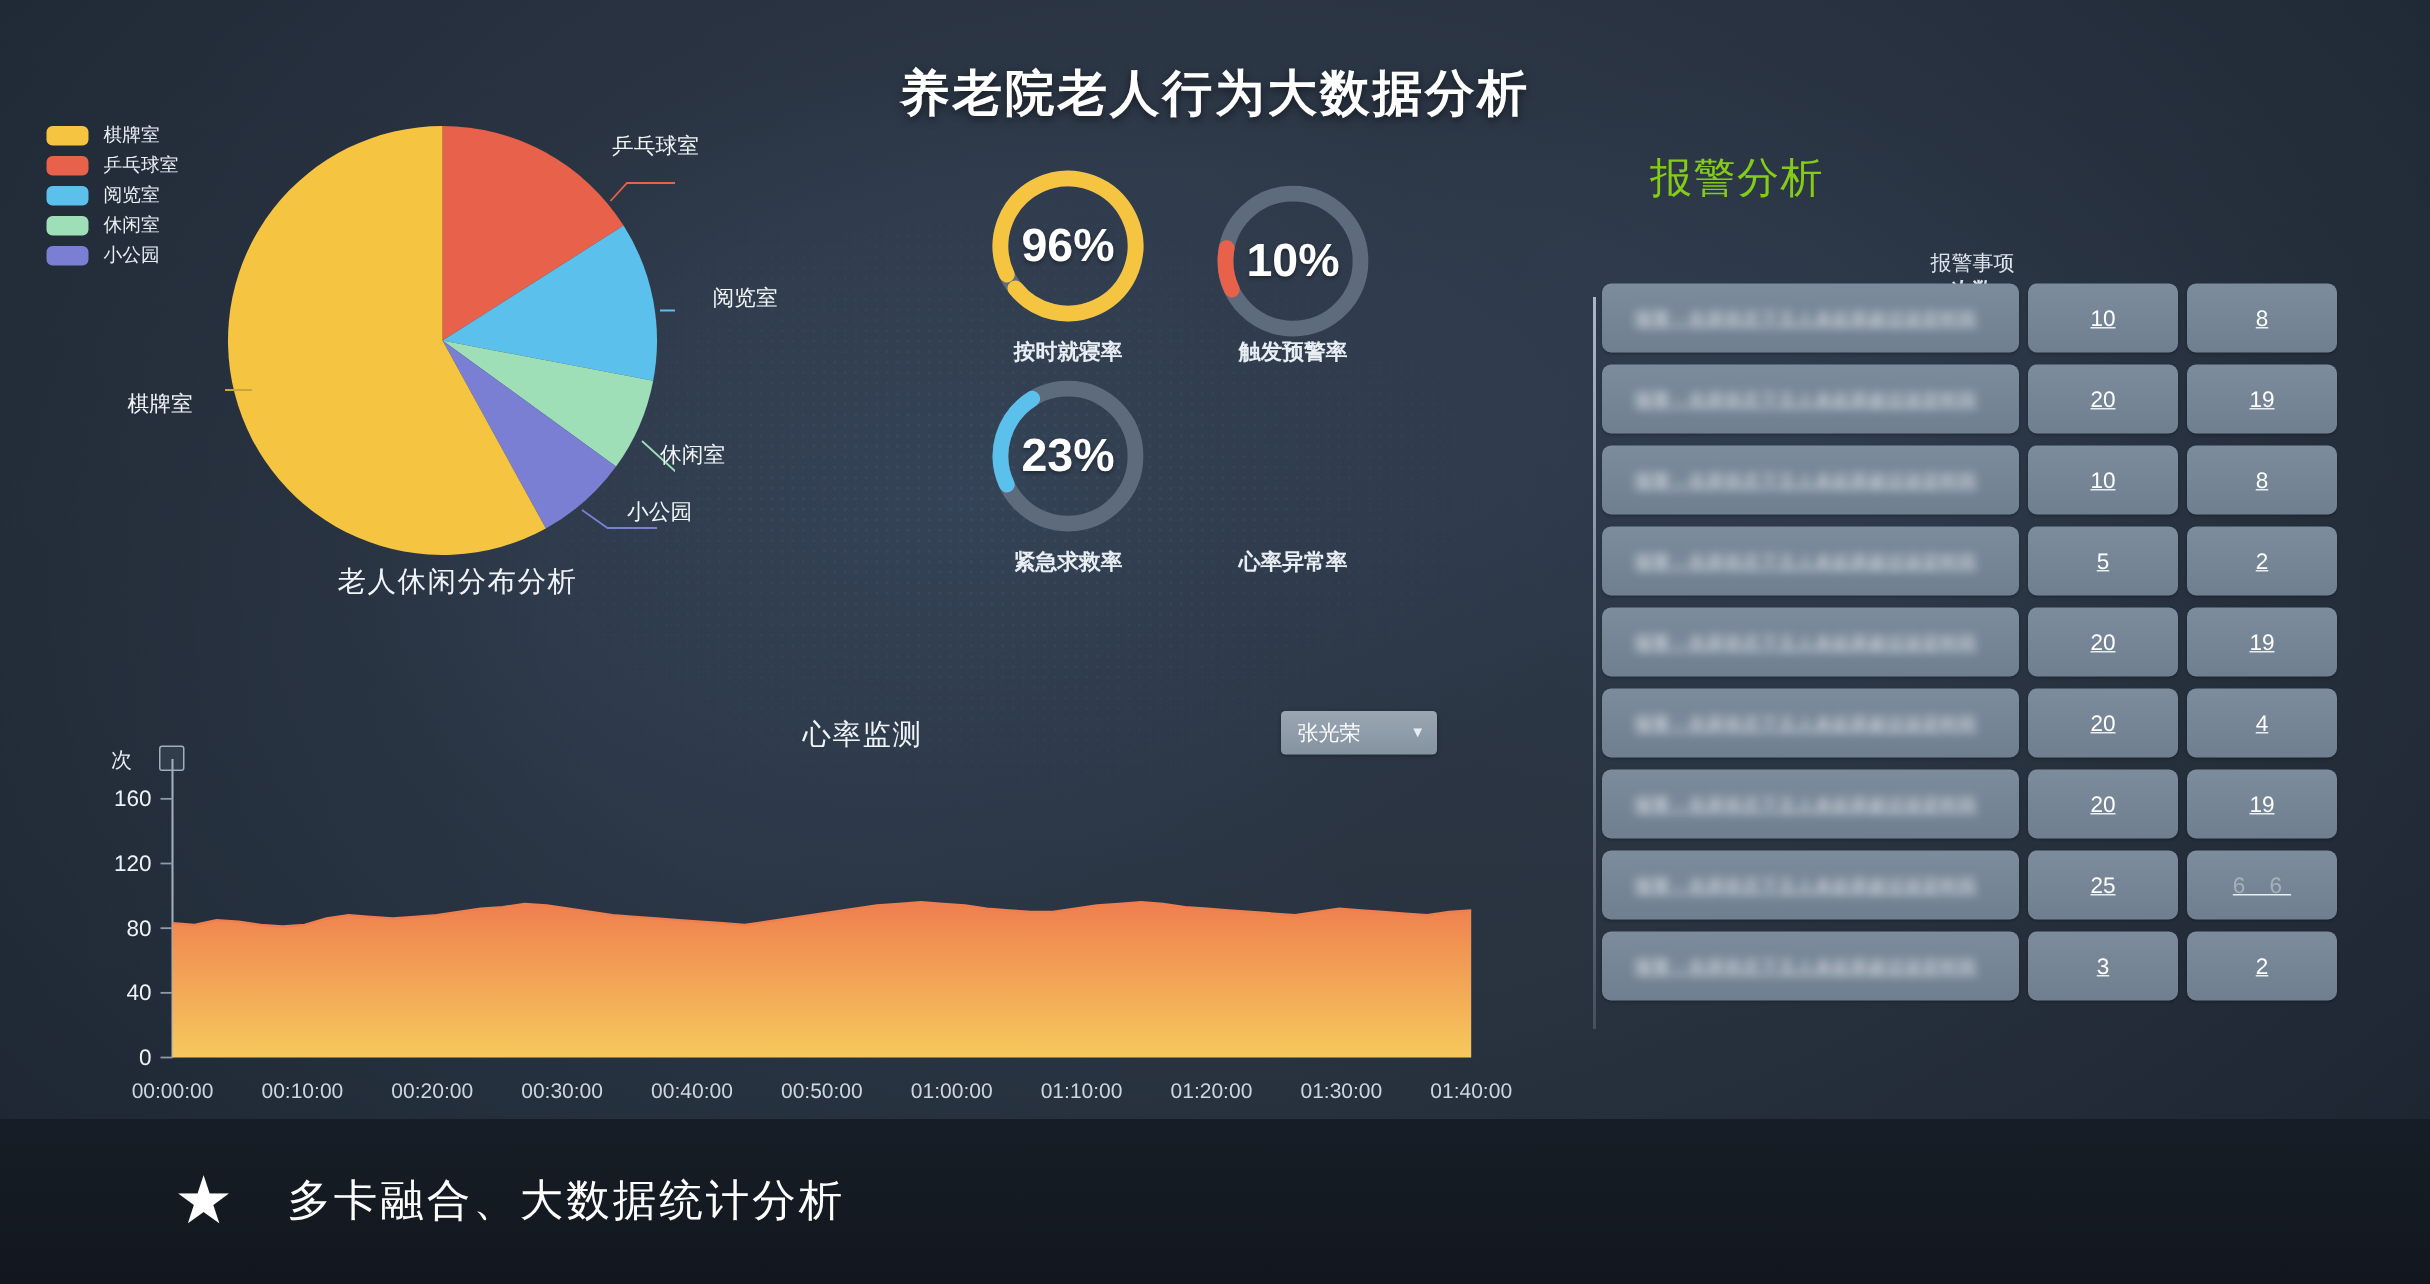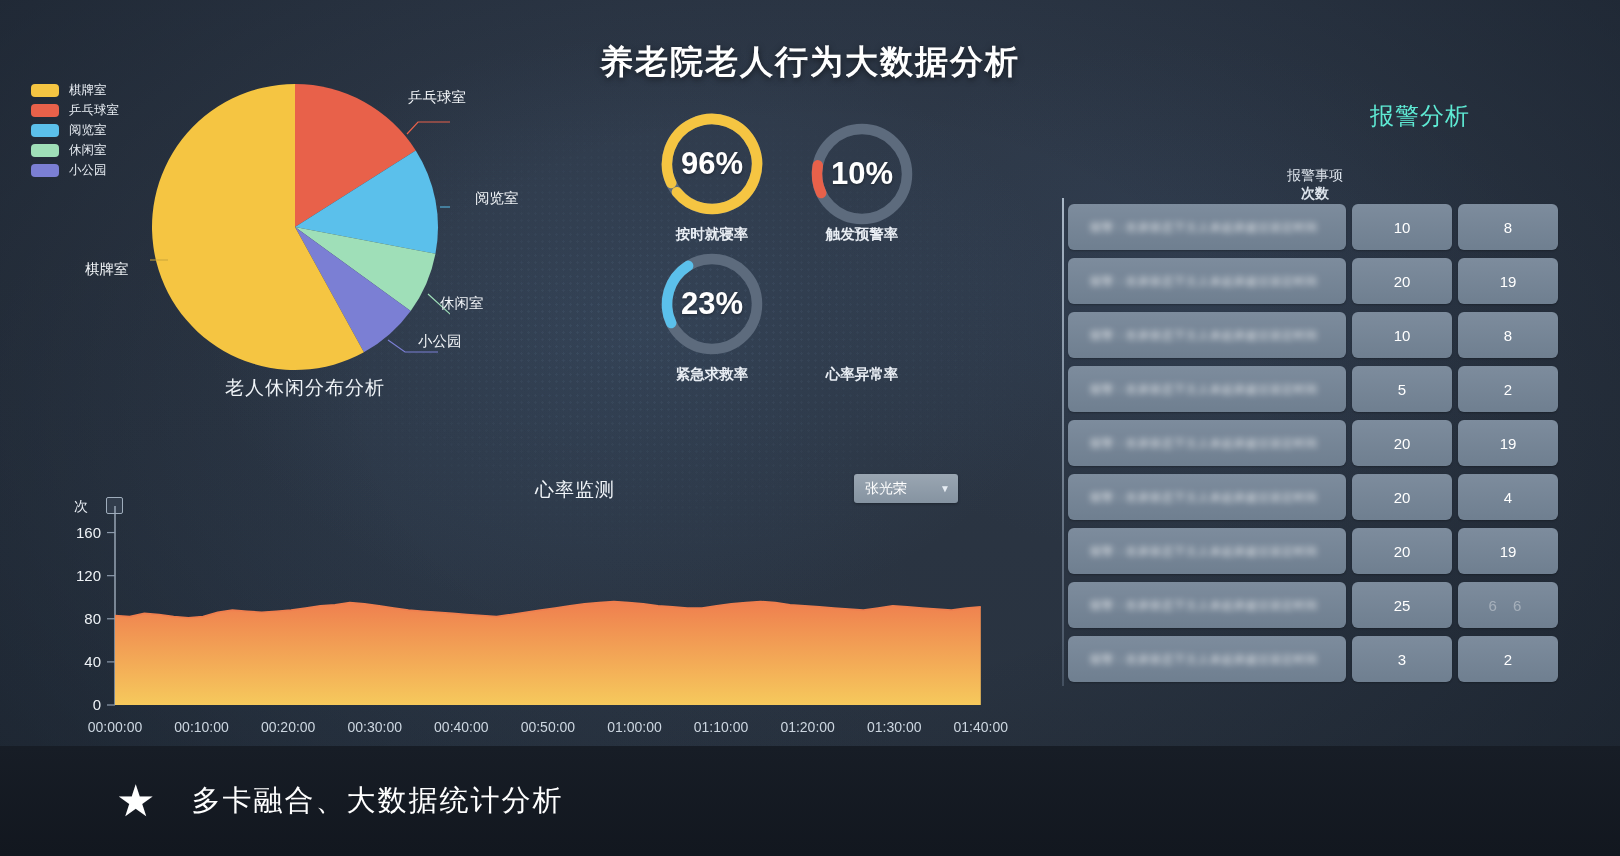--- a/index.html
+++ b/index.html
@@ -66,35 +66,35 @@
     font-size:31px; font-weight:bold; color:#ffffff; letter-spacing:0px;
     text-shadow:0 1px 3px rgba(0,0,0,.4);
   }
   .gauge-cap{
     position:absolute; width:160px; text-align:center;
     font-size:14.5px; color:#e9eef4; font-weight:bold;
   }
 
   
   #alarm-title{
-    position:absolute; left:1100px; top:100px; width:370px; text-align:right;
-    font-size:24px; color:#5eead4; letter-spacing:1px;
+    position:absolute; left:1100px; top:100px; width:370px; text-align:left;
+    font-size:28px; color:#84cc16; letter-spacing:1px;
   }
   #alarm-head{
     position:absolute; left:1065px; top:167px; width:500px; height:22px;
     display:flex; align-items:center; font-size:14px; color:#dde4ec;flex-direction:column;
   }
   .hd-event{ width:280px; text-align:center; }
   .hd-count{ width:105px; text-align:center;font-weight:bold; }
   .hd-solved{ width:105px; text-align:center; }
   #alarm-rail{
     position:absolute; left:1062px; top:198px; width:2px; height:488px;
     background:linear-gradient(180deg, rgba(190,205,220,.85), rgba(150,170,195,.25));
   }
-  #alarm-table{ position:absolute; left:1068px; top:204px; width:500px; }
+  #alarm-table{ position:absolute; left:1068px; top:189px; width:500px;text-decoration:underline; }
   .alarm-row{ display:flex; gap:6px; margin-bottom:8px; height:46px; }
   .cell{
     background:linear-gradient(180deg,#7d8c9d,#6f7f90);
     border-radius:6px; display:flex; align-items:center; justify-content:center;
     box-shadow:0 1px 2px rgba(0,0,0,.25);
   }
   .cell-event{ width:278px; justify-content:flex-start; padding-left:22px; }
   .cell-num{ width:100px; font-size:15px; color:#ffffff; }
   .blurtext{
     font-size:11px; color:rgba(255,255,255,.92);

